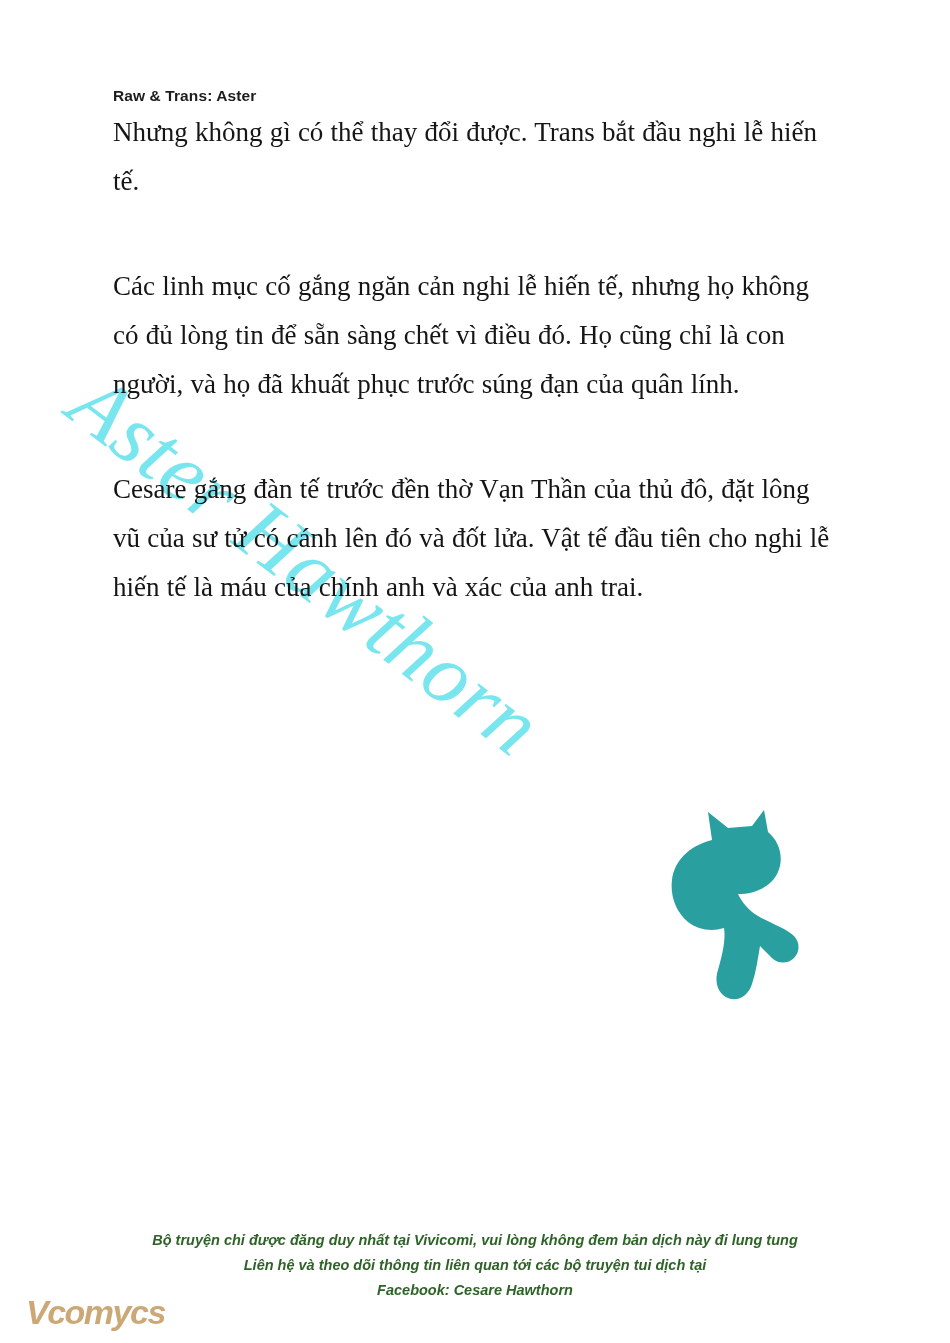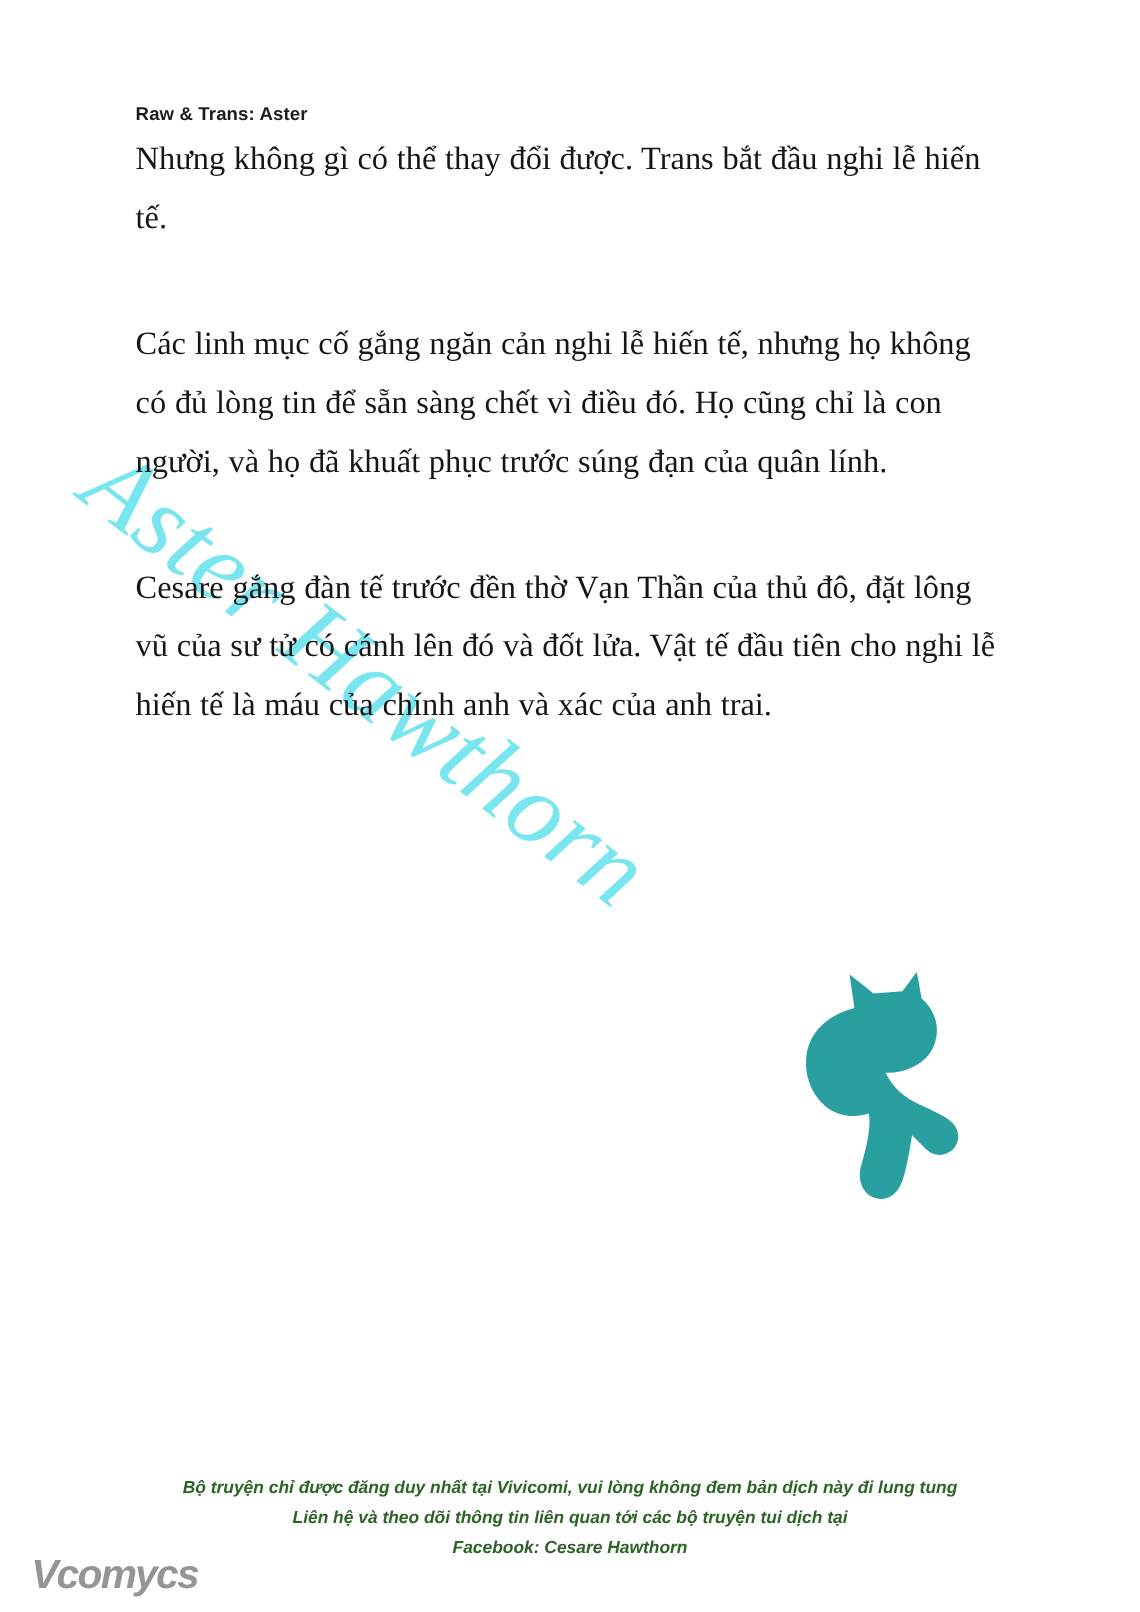--- a/index.html
+++ b/index.html
@@ -110,21 +110,21 @@
     top: 1292px;
     width: 160px;
     height: 50px;
     opacity: 0.55;
   }
   .logo-text {
     font-family: "Liberation Sans", "DejaVu Sans", sans-serif;
     font-size: 34px;
     font-weight: bold;
     font-style: italic;
-    color: #404040;
+    color: #a16207;
     letter-spacing: -1.5px;
     line-height: 40px;
   }
 </style>
 </head>
 <body>
 
 <div class="page">
 
   <div class="header">Raw &amp; Trans: Aster</div>

